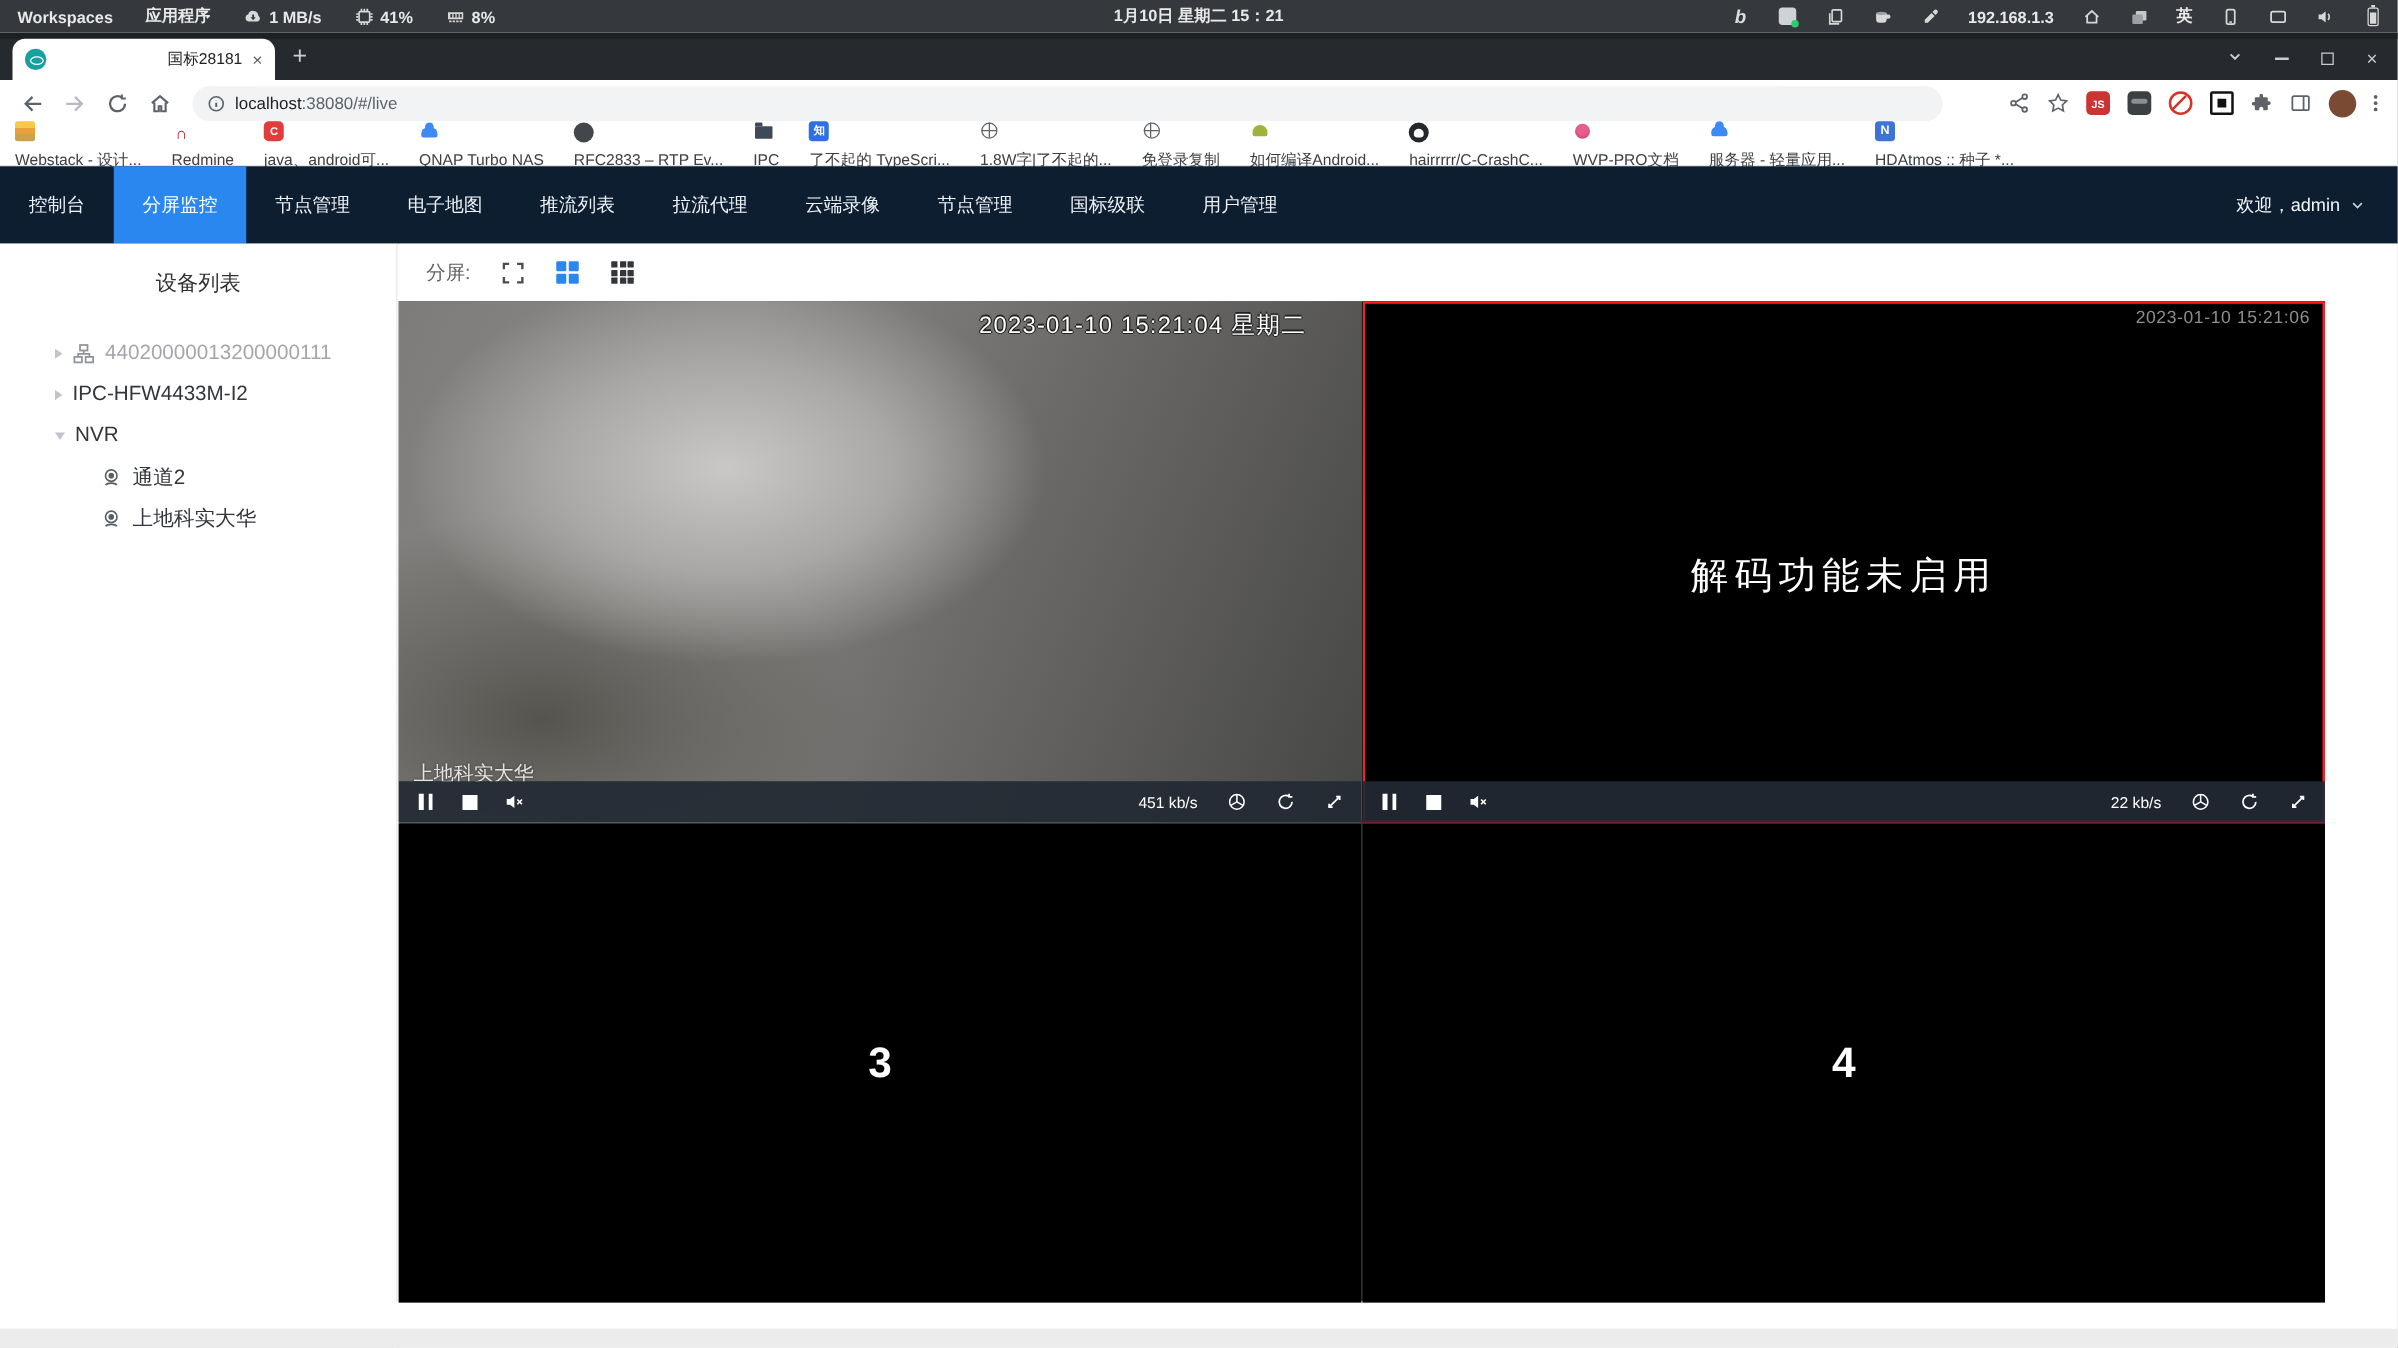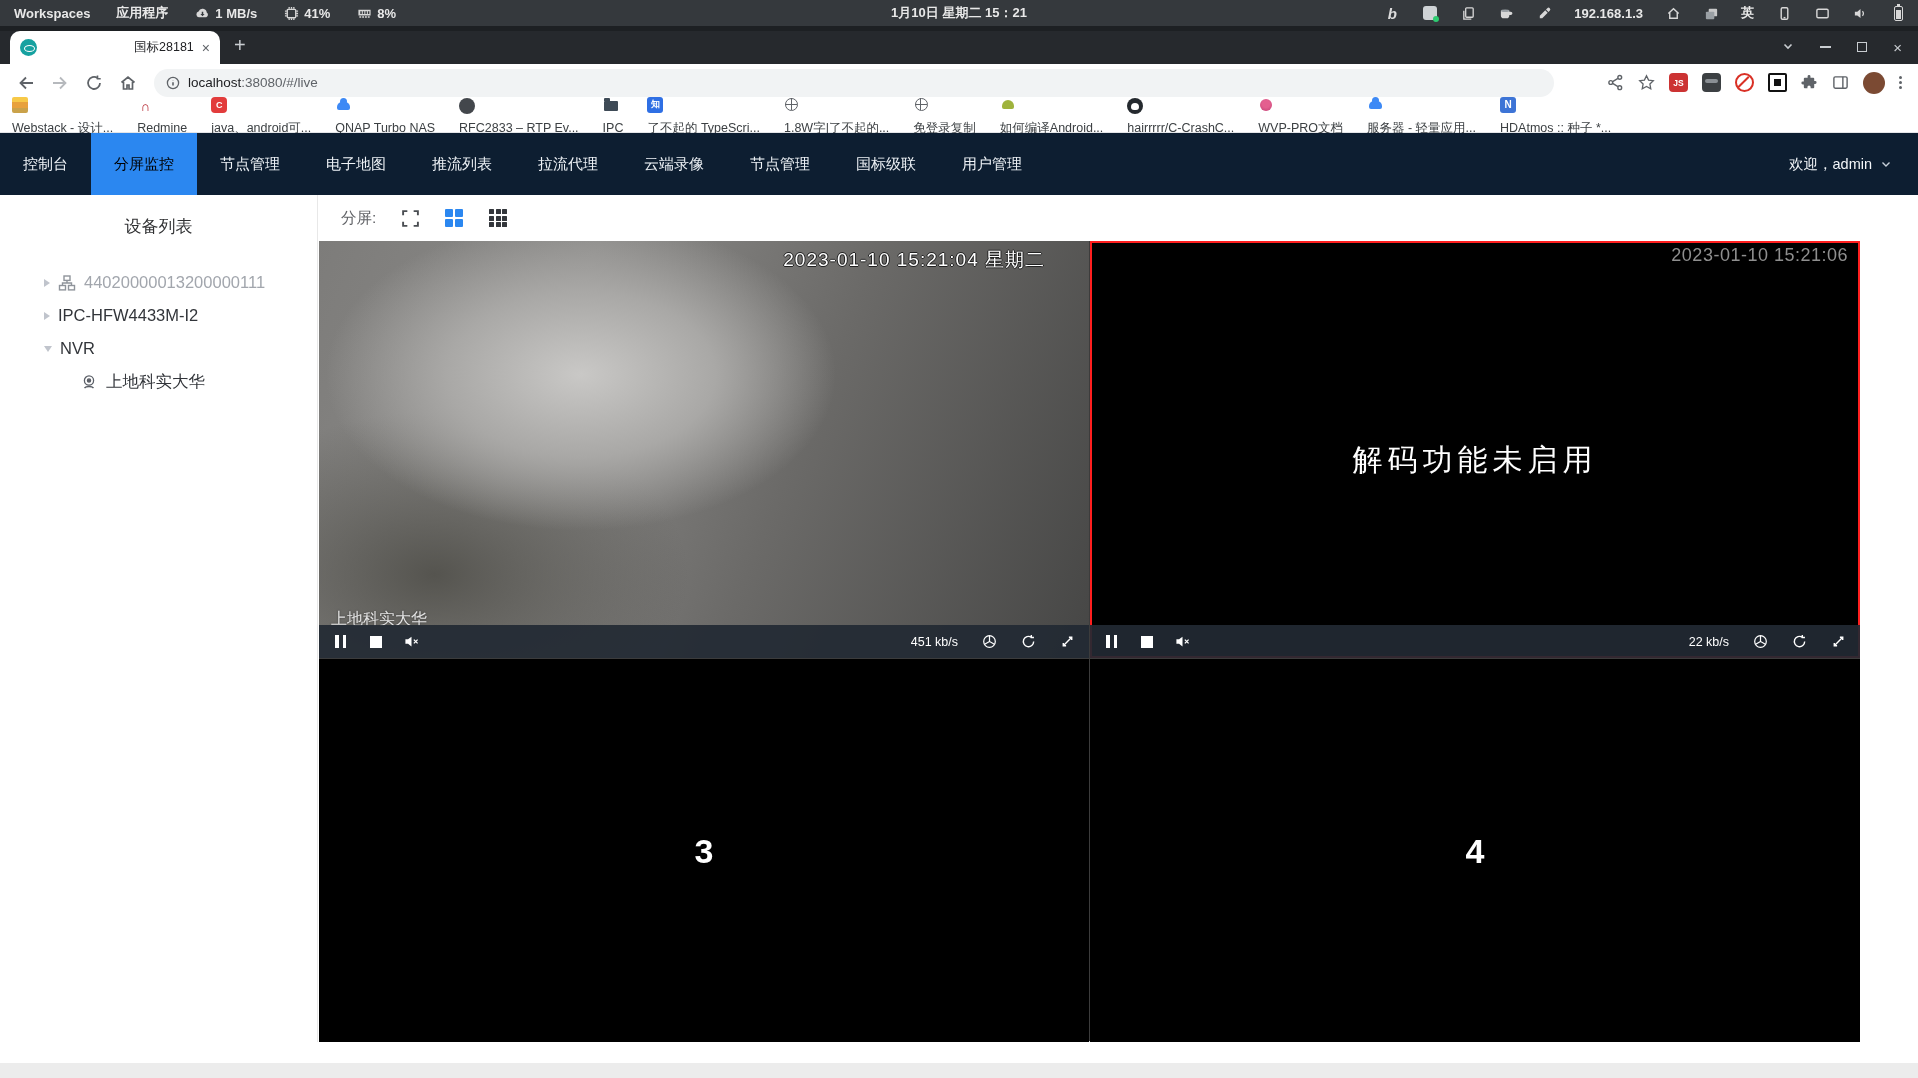--- a/index.html
+++ b/index.html
@@ -93,21 +93,21 @@
   .ic-github::after { content:""; width:8px; height:7px; background:#fff; border-radius:4px 4px 3px 3px; }
   .ic-wvp { background:#fff; }
   .ic-wvp i { width:12px; height:12px; border-radius:50%; background:radial-gradient(circle at 50% 40%, #e45f8f 40%, #c03e73); display:block; }
   .ic-cloud { background:#fff; }
   .ic-n { background:#3d74d6; border-radius:3px; font-size:10px; }
 
   
   .appnav { position:absolute; left:0; top:133px; width:1918px; height:62px; background:#0d1e31;
     display:flex; align-items:stretch; color:#eef2f6; }
   .navitem { display:flex; align-items:center; padding:0 23px; font-size:15px; cursor:pointer; }
-  .navitem.active { background:#2b87f0; color:#000000; }
+  .navitem.active { background:#2b87f0; color:#ffffff; }
   .welcome { margin-left:auto; display:flex; align-items:center; gap:8px; padding:0 26px; font-size:14.5px; color:#f3f6f9; }
   .welcome svg { width:12px; height:12px; color:#c7d0d9; }
 
   
   .content { position:absolute; left:0; top:195px; width:1918px; height:883px; background:#fff; }
   .sidebar { position:absolute; left:0; top:0; width:318px; height:847px; background:#fff; border-right:1px solid #e8e8e8; }
   .side-title { text-align:center; font-size:17px; color:#303133; padding-top:20px; }
   .tree { margin-top:28px; padding-left:38px; font-size:16.5px; color:#32353a; }
   .trow { height:33px; display:flex; align-items:center; gap:8px; cursor:pointer; padding-left:6px; }
   .trow.child { padding-left:42px; }
@@ -133,21 +133,21 @@
     display:grid; grid-template-columns:770px 770px; grid-template-rows:417px 383px; gap:1px;
     background:#3c3c3c; border-bottom:1px solid #ddd; }
   .cell { position:relative; background:#000; overflow:hidden; }
   .cell.live { background:
       radial-gradient(46% 52% at 34% 32%, #c9c8c6 0%, #a9a8a6 38%, rgba(130,129,127,0) 72%),
       radial-gradient(55% 65% at 15% 80%, #55544f 0%, rgba(80,79,77,0) 60%),
       linear-gradient(112deg, #97969400 0%, #8a8987 30%, #6b6a68 60%, #464645 100%), #7d7c7a; }
   .cell.selected { box-shadow:inset 0 0 0 2px #ff1f1f; }
   .osd-time { position:absolute; top:6px; right:44px; font-size:19px; color:#fff;
     text-shadow:-1px 0 #222,0 1px #222,1px 0 #222,0 -1px #222; letter-spacing:1px; }
-  .osd-time.dim { font-size:18px; color:#8f8f8f; right:12px; top:4px; text-shadow:none; letter-spacing:0.5px; }
+  .osd-time.dim { font-size:14px; color:#8f8f8f; right:12px; top:4px; text-shadow:none; letter-spacing:0.5px; }
   .osd-name { position:absolute; left:12px; bottom:28px; font-size:16px; color:rgba(255,255,255,.85);
     text-shadow:0 0 2px #333; }
   .decode-msg { position:absolute; left:0; right:0; top:199px; text-align:center; color:#fff;
     font-size:30px; letter-spacing:5px; }
   .slot-num { position:absolute; left:0; right:0; top:50%; transform:translateY(-50%);
     text-align:center; color:#fff; font-size:34px; font-weight:700; }
   .ctrlbar { position:absolute; left:0; right:0; bottom:0; height:33px; background:rgba(34,41,51,.92);
     display:flex; align-items:center; color:#fff; padding:0 14px; gap:22px; }
   .cbtn { display:flex; align-items:center; justify-content:center; cursor:pointer; color:#fff; }
   .cbtn svg { width:15px; height:15px; }
@@ -448,20 +448,30 @@
         <span>NVR</span>
       </div>
       <div class="trow child">
         <span class="ticon cam">
           <svg viewBox="0 0 18 18" fill="none" stroke="currentColor" stroke-width="1.3">
               <circle cx="9" cy="7.5" r="4.6"></circle>
               <circle cx="9" cy="7.5" r="1.6" fill="currentColor"></circle>
               <path d="M4.5 15c1.5-2 7.5-2 9 0"></path>
             </svg>
         </span>
+        <span>通道2</span>
+      </div>
+      <div class="trow child">
+        <span class="ticon cam">
+          <svg viewBox="0 0 18 18" fill="none" stroke="currentColor" stroke-width="1.3">
+              <circle cx="9" cy="7.5" r="4.6"></circle>
+              <circle cx="9" cy="7.5" r="1.6" fill="currentColor"></circle>
+              <path d="M4.5 15c1.5-2 7.5-2 9 0"></path>
+            </svg>
+        </span>
         <span>上地科实大华</span>
       </div>
     </div>
   </div>
 
   <div class="main">
     <div class="split-toolbar">
       <span class="split-label">分屏:</span>
       <span class="tool-ic">
         <svg viewBox="0 0 18 18" fill="none" stroke="currentColor" stroke-width="1.8">

